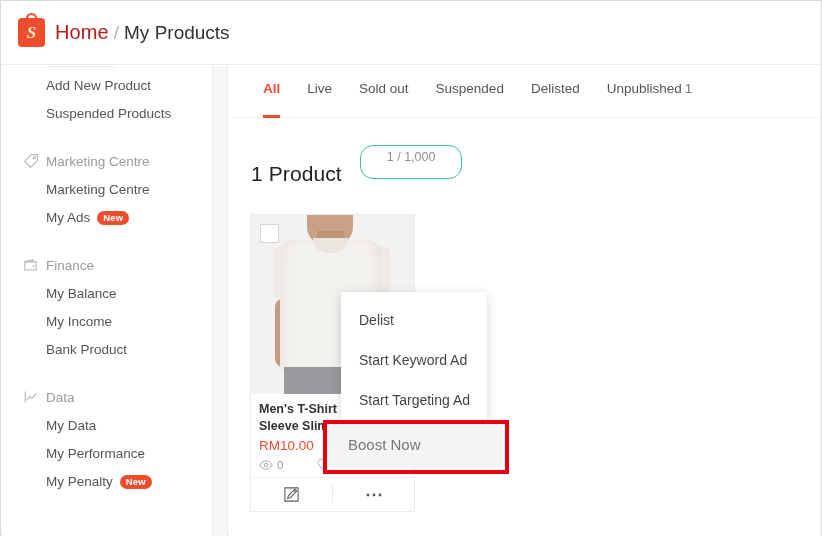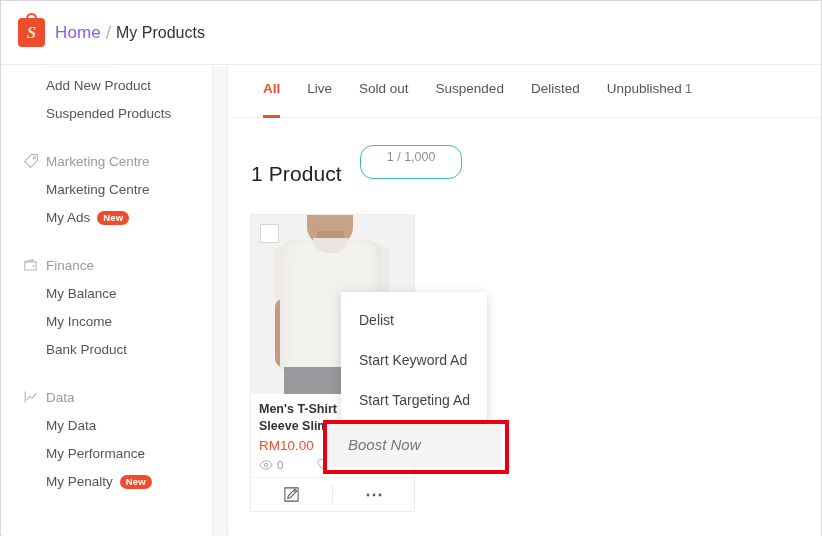--- a/index.html
+++ b/index.html
@@ -43,24 +43,24 @@
   }
   .logo-bag .s {
     position: absolute; left: 0; top: 0;
     width: 27px; height: 29px;
     line-height: 29px; text-align: center;
     color: #ffe7c4; font-size: 17px;
     font-family: "Liberation Serif", serif;
     font-style: italic; font-weight: bold;
   }
   .crumb-home {
-    font-size: 17px; color: #8b5cf6; letter-spacing: .1px;
+    font-size: 20px; color: #b91c1c; letter-spacing: .1px;
   }
   .crumb-sep { font-size: 19px; color: #b5b5b5; margin: 0 5px; }
-  .crumb-cur { font-size: 16px; color: #333; }
+  .crumb-cur { font-size: 19px; color: #333; }
 
   
   #sidebar {
     position: absolute; left: 1px; top: 65px;
     width: 210px; height: 470px;
     background: #fff;
     overflow: hidden;
   }
   #sidebar-gutter {
     position: absolute; left: 211px; top: 65px;
@@ -270,21 +270,21 @@
     z-index: 20;
     padding: 8px 0 6px;
   }
   .menu-item {
     height: 40px; line-height: 40px;
     padding-left: 18px;
     font-size: 14px; color: #444;
     white-space: nowrap;
     cursor: pointer;
   }
-  .menu-item.hover { background: #f4f4f4; color: #777; font-style: italic; }
+  .menu-item.hover { background: #f4f4f4; color: #777; }
   .menu-item.boost {
     position: absolute;
     left: -15px; top: 131px;
     width: 176px;
     font-size: 15px;
     padding-left: 22px;
     height: 44px; line-height: 44px;
   }
   #annot-box {
     position: absolute;

